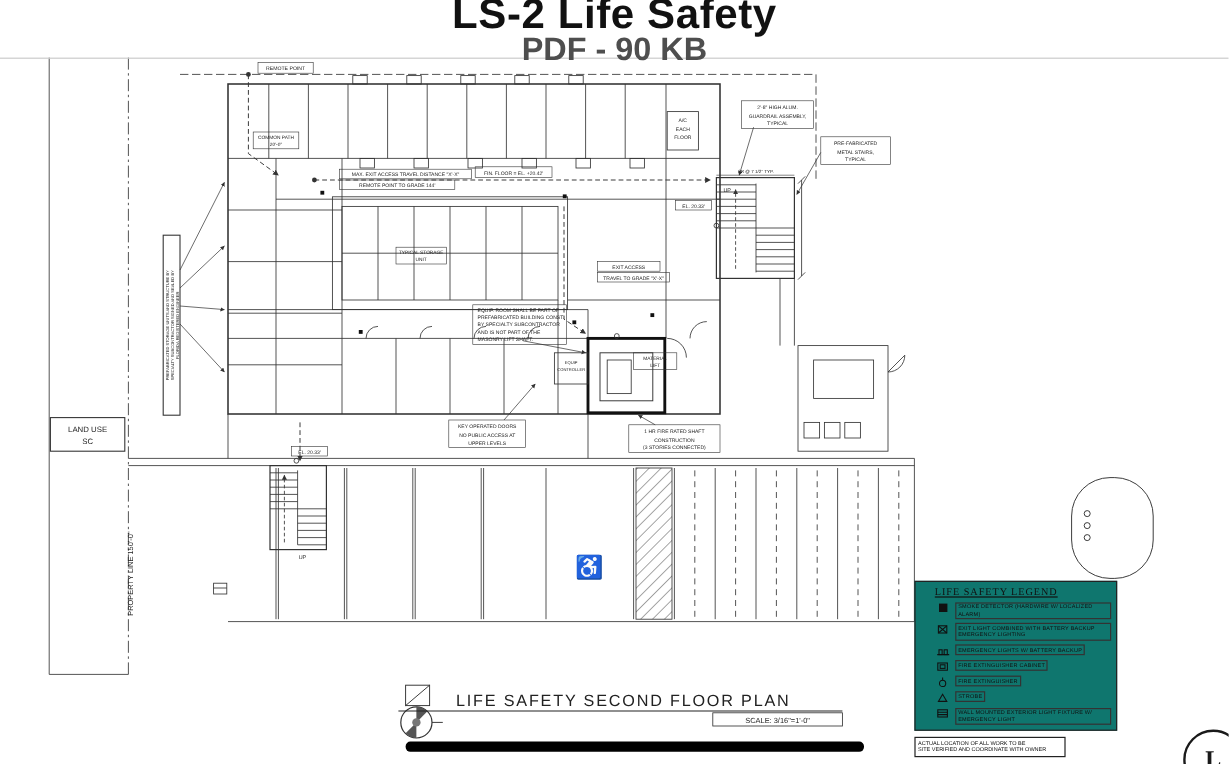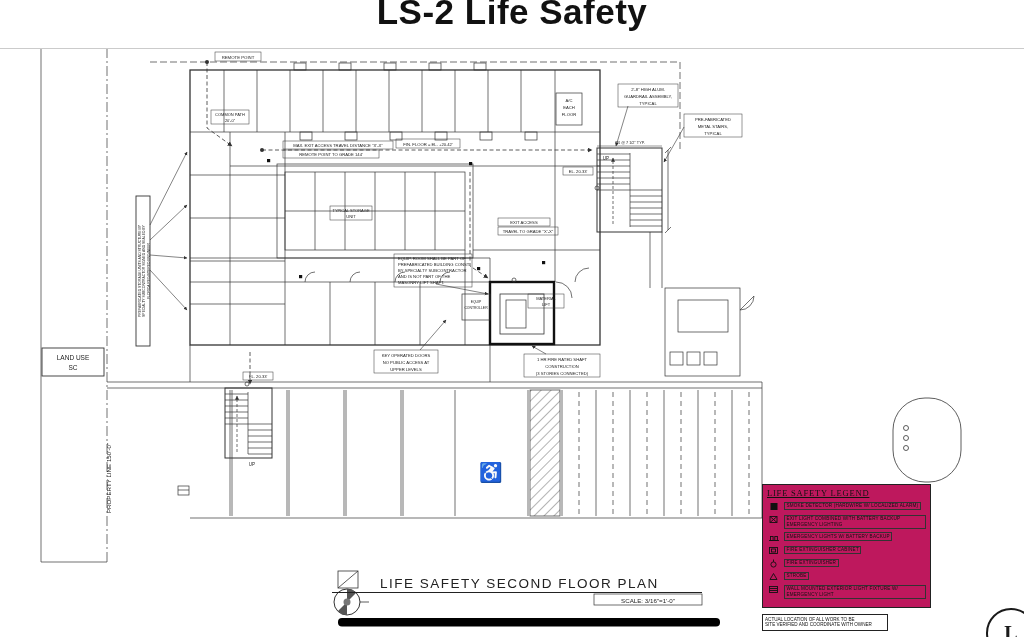--- a/index.html
+++ b/index.html
@@ -7,41 +7,42 @@
         font-family:"Liberation Sans",sans-serif;text-decoration:underline;}
   .hdr-title{position:absolute;top:-8px;left:0;right:0;text-align:center;
              font-size:35px;font-weight:800;color:#111;letter-spacing:.5px;}
   .hdr-sub{position:absolute;top:26px;left:0;right:0;text-align:center;
            font-size:27px;font-weight:600;color:#4e4e4e;z-index:2;}
   .divider{position:absolute;top:48px;left:0;width:1024px;height:1px;background:#cbcbcb;z-index:1;}
   svg.plan{position:absolute;left:0;top:0;}
   svg.plan text{fill:#222;font-family:"Liberation Sans",sans-serif;}
   .sertxt{font-family:"Liberation Serif","DejaVu Serif",serif;}
   
-  .legend{position:absolute;left:762px;top:484px;width:169px;min-height:124px;background:#be185d;
-          border:1.2px solid #222;padding:3px 4px 4px 4px;box-sizing:border-box;z-index:3;}
+  .legend{position:absolute;left:762px;top:484px;width:169px;min-height:124px;background:#0f766e;
+          border:1.2px solid #222;padding:3px 4px 4px 16px;box-sizing:border-box;z-index:3;}
   .legend-title{font-family:"Liberation Serif",serif;font-size:8.5px;letter-spacing:.8px;
                 color:#111;text-decoration:underline;margin-bottom:2px;}
   .lg-row{display:flex;align-items:flex-start;gap:4px;margin-top:3.6px;}
   .lg-icon{flex:0 0 13px;width:13px;display:flex;justify-content:center;padding-top:.5px;}
   .lg-label{font-size:4.6px;line-height:5.6px;letter-spacing:.2px;color:#111;
             border:.7px solid #333;padding:.5px 1.5px;}
   .legend-note{position:absolute;left:762px;top:614px;width:120px;border:.9px solid #222;
                background:#fff;font-size:4.6px;line-height:5.8px;padding:1.5px 2px;color:#111;z-index:3;}
   .logo{position:absolute;left:986px;top:608px;width:46px;height:46px;border:2.5px solid #1a1a1a;
         border-radius:50%;background:#fff;display:flex;align-items:center;justify-content:center;
         font-family:"Liberation Serif",serif;font-size:20px;font-weight:bold;color:#1a1a1a;z-index:3;}
 </style>
 </head>
 <body>
 
 <div class="page">
 
   <div class="divider"></div>
   <div class="hdr-title">LS-2 Life Safety</div>
+  <div class="hdr-sub">PDF - 90 KB</div>
 
   <svg class="plan" width="1024" height="637" viewBox="0 0 1024 637">
     <defs>
       <marker id="arr" markerWidth="7" markerHeight="7" refX="5.5" refY="3" orient="auto">
         <path d="M0,0 L6,3 L0,6 Z" fill="#333"></path>
       </marker>
       <pattern id="hatch" patternUnits="userSpaceOnUse" width="7" height="7" patternTransform="rotate(45)">
         <line x1="0" y1="0" x2="0" y2="7" stroke="#444" stroke-width="0.8"></line>
       </pattern>
     </defs>

